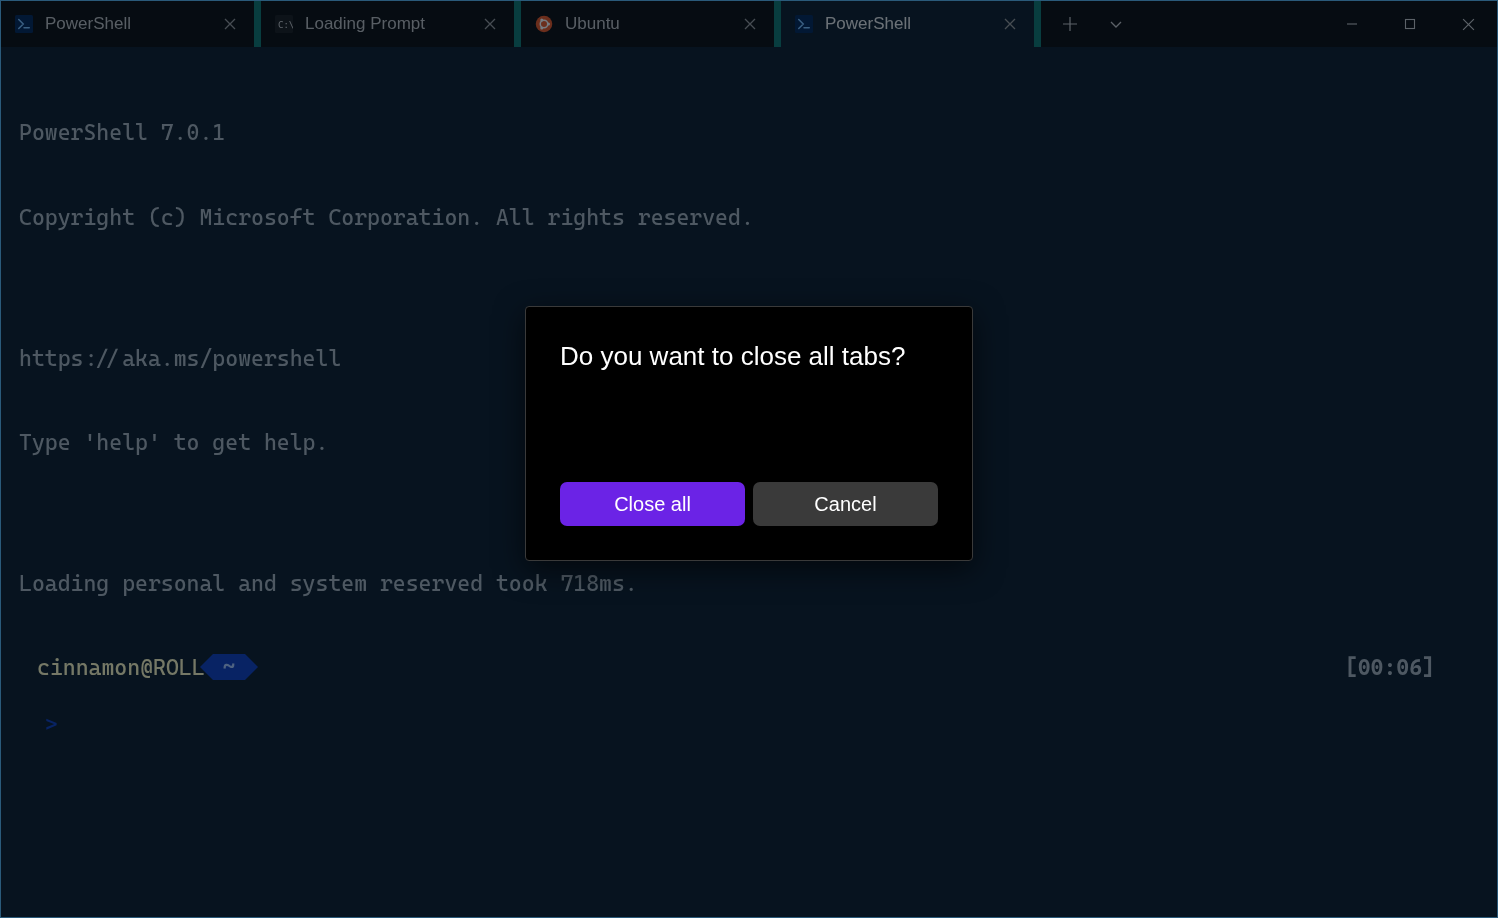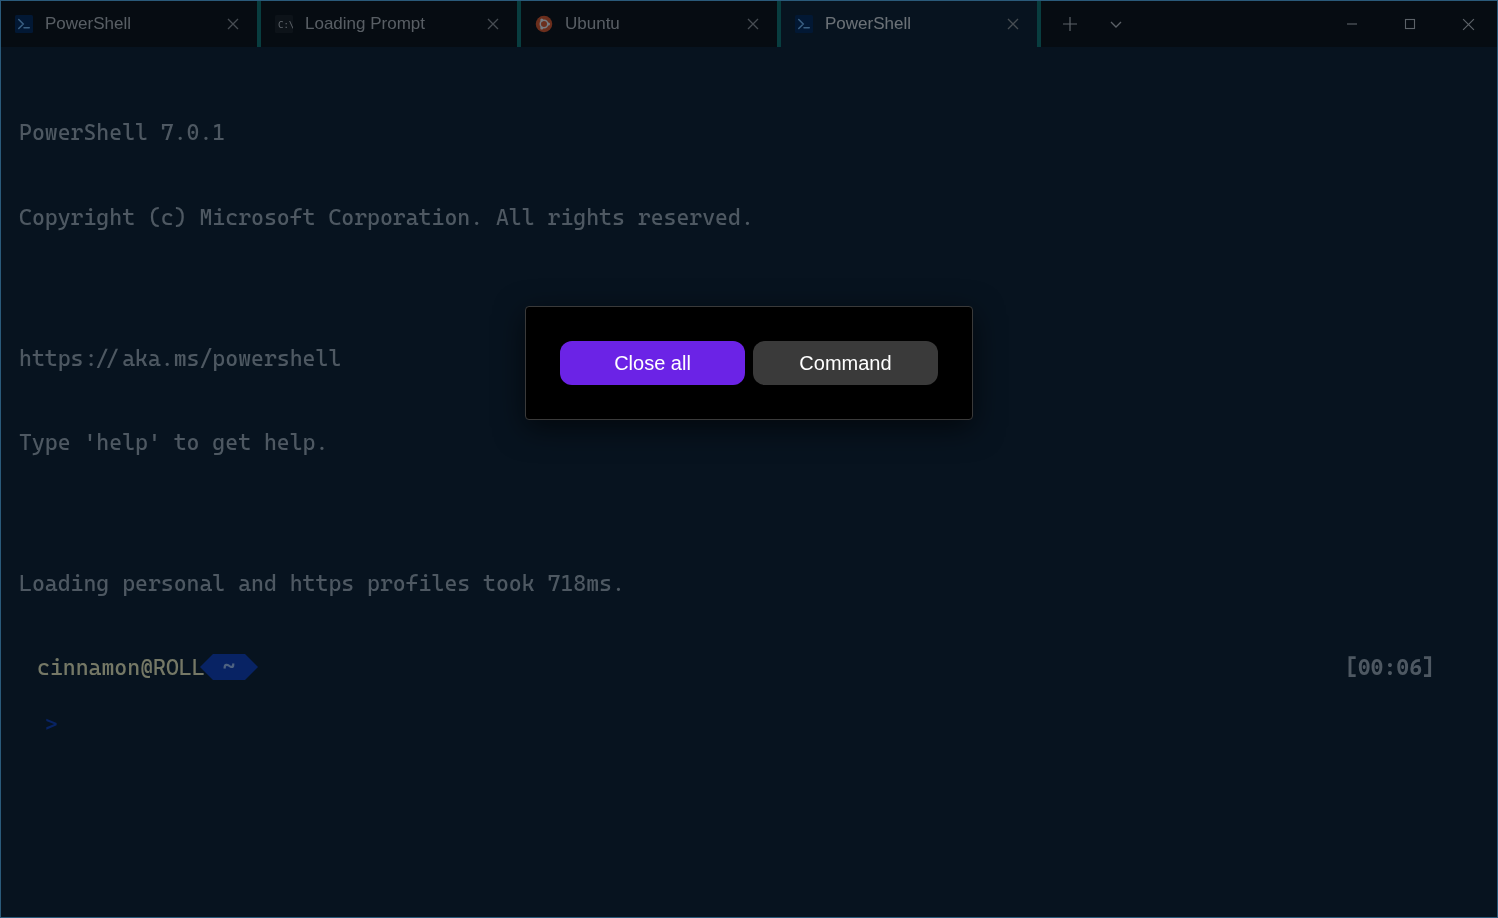--- a/index.html
+++ b/index.html
@@ -15,21 +15,21 @@
       height: 46px; display: flex; align-items: stretch;
       background: #0a0a0a; position: relative;
     }
     .tab {
       display: flex; align-items: center;
       padding: 0 10px 0 14px;
       min-width: 260px;
       gap: 12px;
       color: #bfbfbf;
       font-size: 17px;
-      border-right: 4px solid #0f766e;
+      border-right: 7px solid #0f766e;
       cursor: pointer;
       flex-shrink: 0;
     }
     .tab.active { background: #0c1a26; color: #e8e8e8; }
     .tab .tab-icon { width: 18px; height: 18px; flex-shrink: 0; display:flex; align-items:center; justify-content:center;}
     .tab .tab-label { flex: 1; white-space: nowrap; overflow: hidden; text-overflow: ellipsis; }
     .tab-close {
       width: 28px; height: 28px; display:flex; align-items:center; justify-content:center;
       color: #9a9a9a; cursor:pointer; border-radius:2px;
     }
@@ -85,21 +85,21 @@
     .dialog {
       position:absolute; left:50%; top:305px; transform:translateX(-50%);
       width: 448px; background:#000; border:1px solid #3a3a3a;
       border-radius:4px; padding: 34px 34px 34px 34px;
       color:#fff; z-index:10;
       box-shadow: 0 8px 30px rgba(0,0,0,0.6);
     }
     .dialog-title { font-size: 26px; font-weight:400; margin-bottom: 110px; }
     .dialog-buttons { display:flex; gap:8px; }
     .dlg-btn {
-      flex:1; height:44px; border:none; border-radius:12px;
+      flex:1; height:44px; border:none; border-radius:7px;
       font-size:20px; cursor:pointer; color:#fff;
     }
     .dlg-btn.primary { background:#6b23e6; }
     .dlg-btn.secondary { background:#3a3a3a; }
   </style>
 </head>
 <body>
 
 <div class="titlebar">
 
@@ -200,31 +200,32 @@
   </div>
 </div>
 
 <div class="terminal">
   <span class="term-line">PowerShell 7.0.1</span>
   <span class="term-line">Copyright (c) Microsoft Corporation. All rights reserved.</span>
   <span class="term-line"></span>
   <span class="term-line">https://aka.ms/powershell</span>
   <span class="term-line">Type 'help' to get help.</span>
   <span class="term-line"></span>
-  <span class="term-line">Loading personal and https profiles took 718ms.</span>
+  <span class="term-line">Loading personal and system reserved took 718ms.</span>
   <div class="prompt-row-wrap">
     <span class="prompt-user">cinnamon@ROLL</span>
     <span class="prompt-seg">
       <span>~</span>
     </span>
     <span class="prompt-time">[00:06]</span>
   </div>
   <span class="prompt-caret">&gt;</span>
 </div>
 
 <div class="overlay"></div>
 
 <div class="dialog">
+  <div class="dialog-title">Do you want to close all tabs?</div>
   <div class="dialog-buttons">
     <button class="dlg-btn primary">Close all</button>
-    <button class="dlg-btn secondary">Command</button>
+    <button class="dlg-btn secondary">Cancel</button>
   </div>
 </div>
 
 </body></html>

